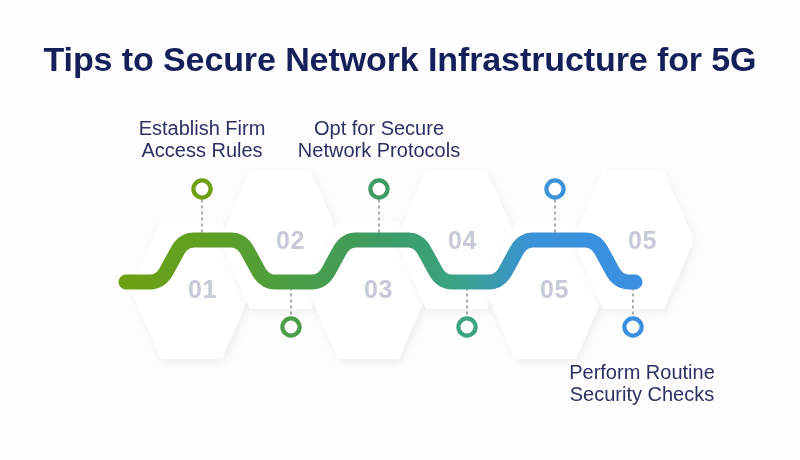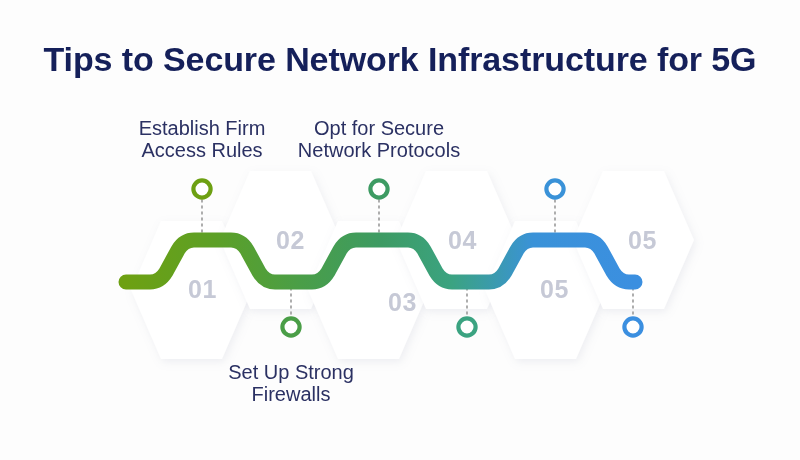--- a/index.html
+++ b/index.html
@@ -126,22 +126,22 @@
       <circle cx="291" cy="327" r="8.6" stroke="#4a9e47"></circle>
       <circle cx="379" cy="189" r="8.6" stroke="#3d9b63"></circle>
       <circle cx="467" cy="327" r="8.6" stroke="#3ba381"></circle>
       <circle cx="555" cy="189" r="8.6" stroke="#3a92d8"></circle>
       <circle cx="633" cy="327" r="8.6" stroke="#3b8fe0"></circle>
     </g>
   </svg>
 
   <div class="num-label" style="left:188px; top:275px;">01</div>
   <div class="num-label" style="left:276px; top:226px;">02</div>
-  <div class="num-label" style="left:364px; top:288px;margin-left:24px;">03</div>
+  <div class="num-label" style="left:364px; top:275px;">03</div>
   <div class="num-label" style="left:448px; top:226px;">04</div>
   <div class="num-label" style="left:540px; top:275px;">05</div>
   <div class="num-label" style="left:628px; top:226px;">05</div>
 
   <div class="step-label" style="left:107px; top:117px;">Establish Firm Access Rules</div>
-  <div class="step-label" style="left:196px; top:361px;">Set Up Strong Firewalls</div>
   <div class="step-label" style="left:284px; top:117px;">Opt for Secure Network Protocols</div>
+  <div class="step-label" style="left:547px; top:361px;">Perform Routine Security Checks</div>
 
 </div>
 
 </body></html>

